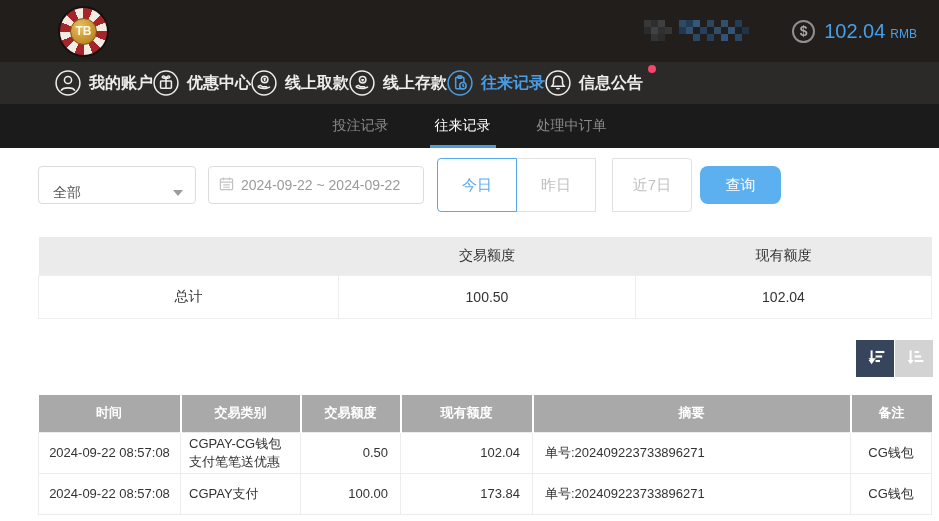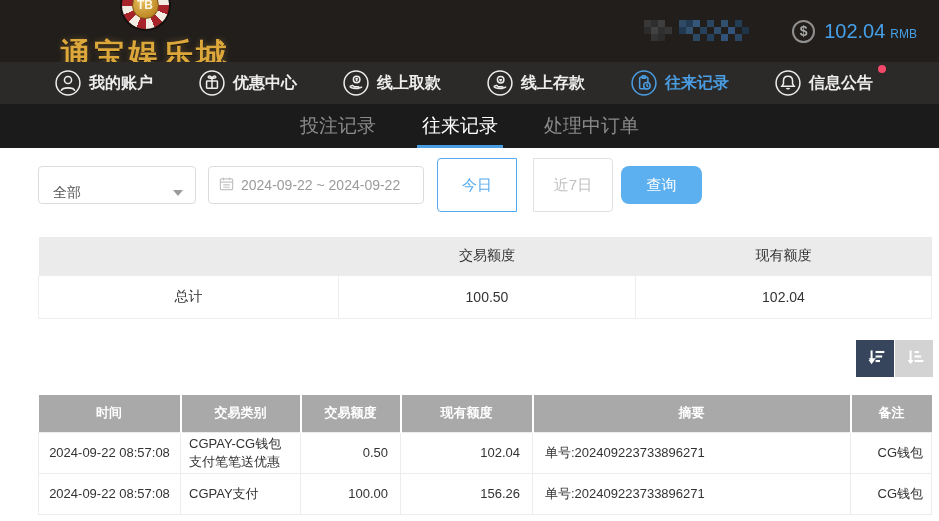--- a/index.html
+++ b/index.html
@@ -33,31 +33,31 @@
     0 7px #223750,7px 7px #31516f,21px 7px #27415c,35px 7px #2f4e6b,49px 7px #33547a,63px 7px #1f3349,
     14px 14px #2c4963,28px 14px #24405a,42px 14px #33547a,56px 14px #2a4662; }
   .balance { display:flex; align-items:baseline; margin-left:42px; }
   .balance-icon { align-self:center; width:23px; height:23px; border:2px solid #8f8f8f; border-radius:50%;
           color:#a9a9a9; font-size:14px; font-weight:bold; display:flex; align-items:center; justify-content:center; margin-right:9px; }
   .balance-amount { color:#46a0e8; font-size:20px; }
   .balance-cur { color:#46a0e8; font-size:12px; margin-left:5px; }
 
   
   .mainnav { position:absolute; top:62px; left:0; right:0; height:42px; background:#2b2a28;
-          display:flex; align-items:center; padding-left:55px; gap:46px; }
+          display:flex; align-items:center; padding-left:55px; }
   .nav-item { position:relative; display:flex; align-items:center; gap:8px; color:#ededed;
           font-size:16px; font-weight:bold; cursor:pointer; white-space:nowrap; }
   .nav-item .nav-icon { display:flex; color:inherit; }
   .nav-item.active { color:#4a9de2; }
   .badge-dot { position:absolute; right:-13px; top:-5px; width:8px; height:8px; border-radius:50%; background:#f4486b; }
 
   
   .subnav { position:absolute; top:104px; left:0; right:0; height:44px; background:#1b1b1b;
           display:flex; justify-content:center; gap:46px; }
-  .subtab { position:relative; display:flex; align-items:center; color:#8b8b8b; font-size:19px; cursor:pointer; }
+  .subtab { position:relative; display:flex; align-items:center; color:#8b8b8b; font-size:14px; cursor:pointer; }
   .subtab.active { color:#ffffff; }
   .subtab.active::after { content:""; position:absolute; left:-5px; right:-5px; bottom:0; height:3px; background:#4a9de2; }
 
   
   .content { position:absolute; top:148px; left:0; right:0; bottom:0; background:#fff; }
 
   .filters { position:absolute; top:10px; left:38px; display:flex; align-items:center; }
   .select-box { width:158px; height:38px; border:1px solid #dcdcdc; border-radius:4px; background:#fff;
           display:flex; align-items:center; justify-content:space-between; padding:16px 12px 0 14px;
           color:#555; font-size:14px; cursor:pointer; }
@@ -84,35 +84,31 @@
   .sort-btn.inactive { background:#d3d3d3; }
 
   .records { position:absolute; top:247px; left:38px; width:893px; font-size:13px; }
   .records th { height:37px; background:#a9a9a9; color:#fff; font-weight:bold; font-size:13px; border-right:2px solid #fff; }
   .records th:last-child { border-right:none; }
   .records td { height:41px; border:1px solid #ececec; color:#333; line-height:1.35; padding:2px 8px; }
   .c-time { text-align:center; padding:2px 4px !important; }
   .c-type { text-align:left; }
   .c-amt, .c-bal { text-align:right; padding-right:12px !important; }
   .c-sum { text-align:left; padding-left:12px !important; }
-  .c-note { text-align:right; }
+  .c-note { text-align:center; }
 </style>
 </head>
 <body>
 
 <div class="screen">
 
   <header class="topbar">
     <div class="logo">
       <span class="chip">
         <span class="chip-core">TB</span>
-      </span>
-      <span class="logo-text">
-        <span class="logo-name">通宝娱乐城</span>
-        <span class="logo-sub">TONG BAO</span>
       </span>
     </div>
     <div class="user-area">
       <span class="pix pix1">
           <i></i>
         </span>
       <span class="pix pix2">
           <i></i>
         </span>
       <div class="balance">
@@ -208,20 +204,21 @@
         <span>
           <svg width="15" height="15" viewBox="0 0 16 16" fill="none" stroke="#c3c3c3" stroke-width="1.3">
             <rect x="1.5" y="3" width="13" height="11.5" rx="1"></rect>
               <path d="M1.5 6.5h13M4.8 1.5v3M11.2 1.5v3M4.5 9.5h7M4.5 12h7"></path>
           </svg>
         </span>
         <span>2024-09-22 ~ 2024-09-22</span>
       </div>
       <div class="quick-group">
         <div class="quick active">今日</div>
+        <div class="quick">昨日</div>
         <div class="quick">近7日</div>
       </div>
       <div class="search-btn">查询</div>
     </div>
 
     <table class="summary">
       <colgroup>
           <col style="width:300px">
           <col style="width:297px">
           <col style="width:296px">
@@ -293,21 +290,21 @@
           <td class="c-type">CGPAY-CG钱包支付笔笔送优惠</td>
           <td class="c-amt">0.50</td>
           <td class="c-bal">102.04</td>
           <td class="c-sum">单号:202409223733896271</td>
           <td class="c-note">CG钱包</td>
         </tr>
         <tr>
           <td class="c-time">2024-09-22 08:57:08</td>
           <td class="c-type">CGPAY支付</td>
           <td class="c-amt">100.00</td>
-          <td class="c-bal">156.26</td>
+          <td class="c-bal">173.84</td>
           <td class="c-sum">单号:202409223733896271</td>
           <td class="c-note">CG钱包</td>
         </tr>
       </tbody>
     </table>
 
   </main>
 </div>
 
 </body></html>

